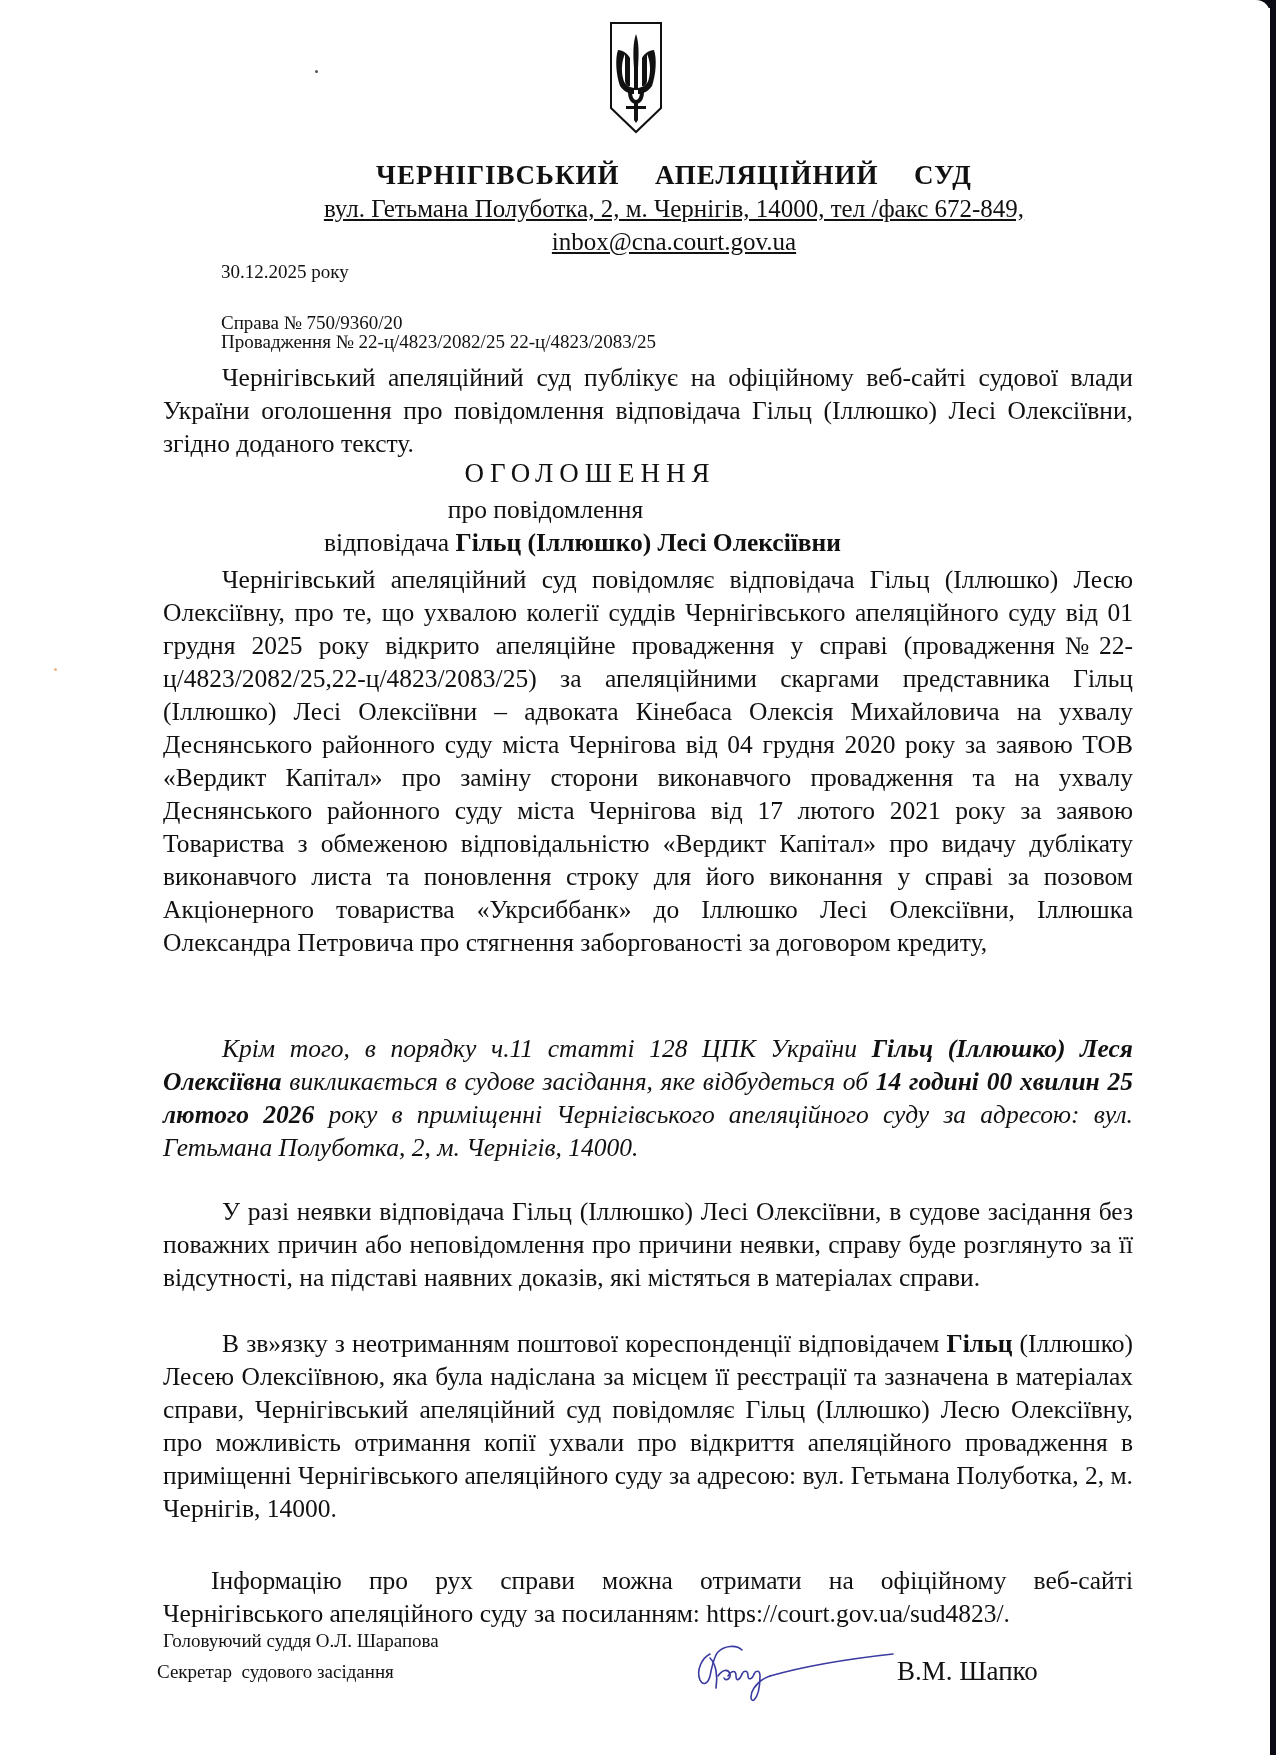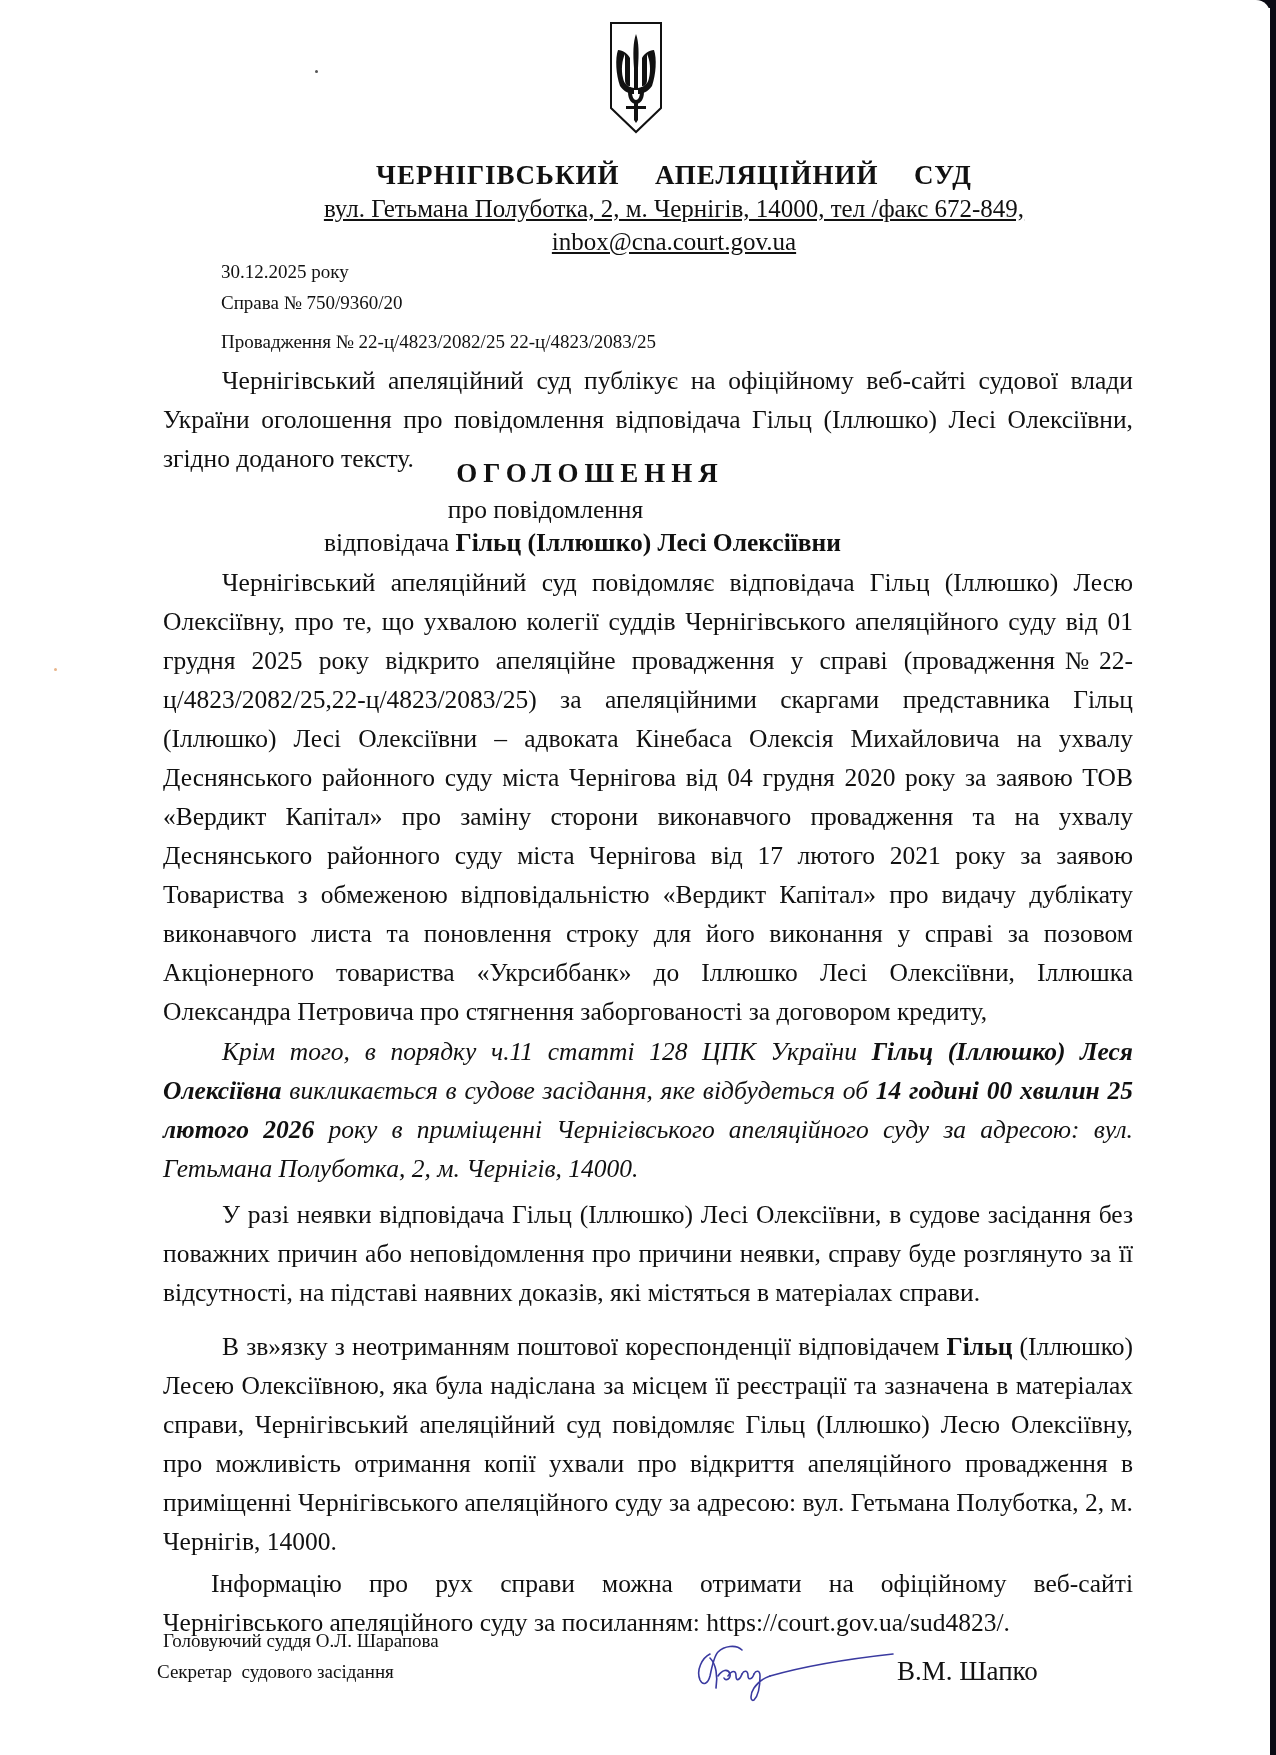--- a/index.html
+++ b/index.html
@@ -73,21 +73,21 @@
     top: 228px;
     font-size: 25px;
     text-decoration: underline;
     padding-left: 36px;
   }
   .body-text {
     position: absolute;
     left: 163px;
     width: 970px;
     font-size: 25.5px;
-    line-height: 39px;
+    line-height: 33px;
   }
   .meta-line {
     position: absolute;
     left: 221px;
     font-size: 19px;
     line-height: 30px;
     white-space: nowrap;
   }
   .justify {
     text-align: justify;
@@ -96,21 +96,21 @@
   .indent {
     text-indent: 59px;
   }
   .announce-title {
     position: absolute;
     left: 0;
     width: 1140px;
     text-align: center;
     top: 458px;
     font-size: 27px;
-    font-weight: bold;
+    font-weight: normal;
     letter-spacing: 6px;
     padding-left: 40px;
     box-sizing: border-box;
   }
   .announce-sub {
     position: absolute;
     left: 0;
     width: 1049px;
     text-align: center;
     font-size: 25.5px;
@@ -154,21 +154,21 @@
     <path d="M26 82 L30 82 L30 100 L28 103 L26 100 Z"></path>
     <path d="M18 86 L38 86 L38 89 L18 89 Z"></path>
   </g>
 </svg>
 
 <div class="header court-title" style="white-space:pre;">ЧЕРНІГІВСЬКИЙ  АПЕЛЯЦІЙНИЙ  СУД</div>
 <div class="header court-address">вул. Гетьмана Полуботка, 2, м. Чернігів, 14000, тел /факс 672-849,</div>
 <div class="header court-email">inbox@cna.court.gov.ua</div>
 
 <div class="meta-line" style="top:257px;">30.12.2025 року</div>
-<div class="meta-line" style="top:288px;">Справа № 750/9360/20</div>
+<div class="meta-line" style="top:308px;">Справа № 750/9360/20</div>
 <div class="meta-line" style="top:327px;">Провадження № 22-ц/4823/2082/25 22-ц/4823/2083/25</div>
 
 <div class="body-text justify indent" style="top:361px;">Чернігівський апеляційний суд публікує на офіційному веб-сайті судової влади України оголошення про повідомлення відповідача Гільц (Іллюшко) Лесі Олексіївни, згідно доданого тексту.</div>
 
 <div class="announce-title">ОГОЛОШЕННЯ</div>
 <div class="announce-sub" style="top:495px; padding-left:42px;">про повідомлення</div>
 <div class="announce-sub" style="top:528px; padding-left:116px;"><span>відповідача </span><b>Гільц (Іллюшко) Лесі Олексіївни</b></div>
 
 <div class="body-text justify indent" style="top:563px;">Чернігівський апеляційний суд повідомляє відповідача Гільц (Іллюшко) Лесю Олексіївну, про те,  що ухвалою колегії суддів Чернігівського апеляційного суду  від 01 грудня 2025 року відкрито апеляційне провадження у справі (провадження№22-ц/4823/2082/25,22-ц/4823/2083/25) за апеляційними скаргами представника Гільц (Іллюшко) Лесі Олексіївни – адвоката Кінебаса Олексія Михайловича на ухвалу Деснянського районного суду міста Чернігова від 04 грудня 2020 року за заявою ТОВ «Вердикт Капітал» про заміну сторони виконавчого провадження та на ухвалу Деснянського районного суду міста Чернігова від 17 лютого 2021 року за заявою Товариства з обмеженою відповідальністю «Вердикт Капітал» про видачу дублікату виконавчого листа та поновлення строку для його виконання у справі за позовом Акціонерного товариства «Укрсиббанк» до Іллюшко Лесі Олексіївни, Іллюшка Олександра Петровича про стягнення заборгованості за договором кредиту,</div>
 

